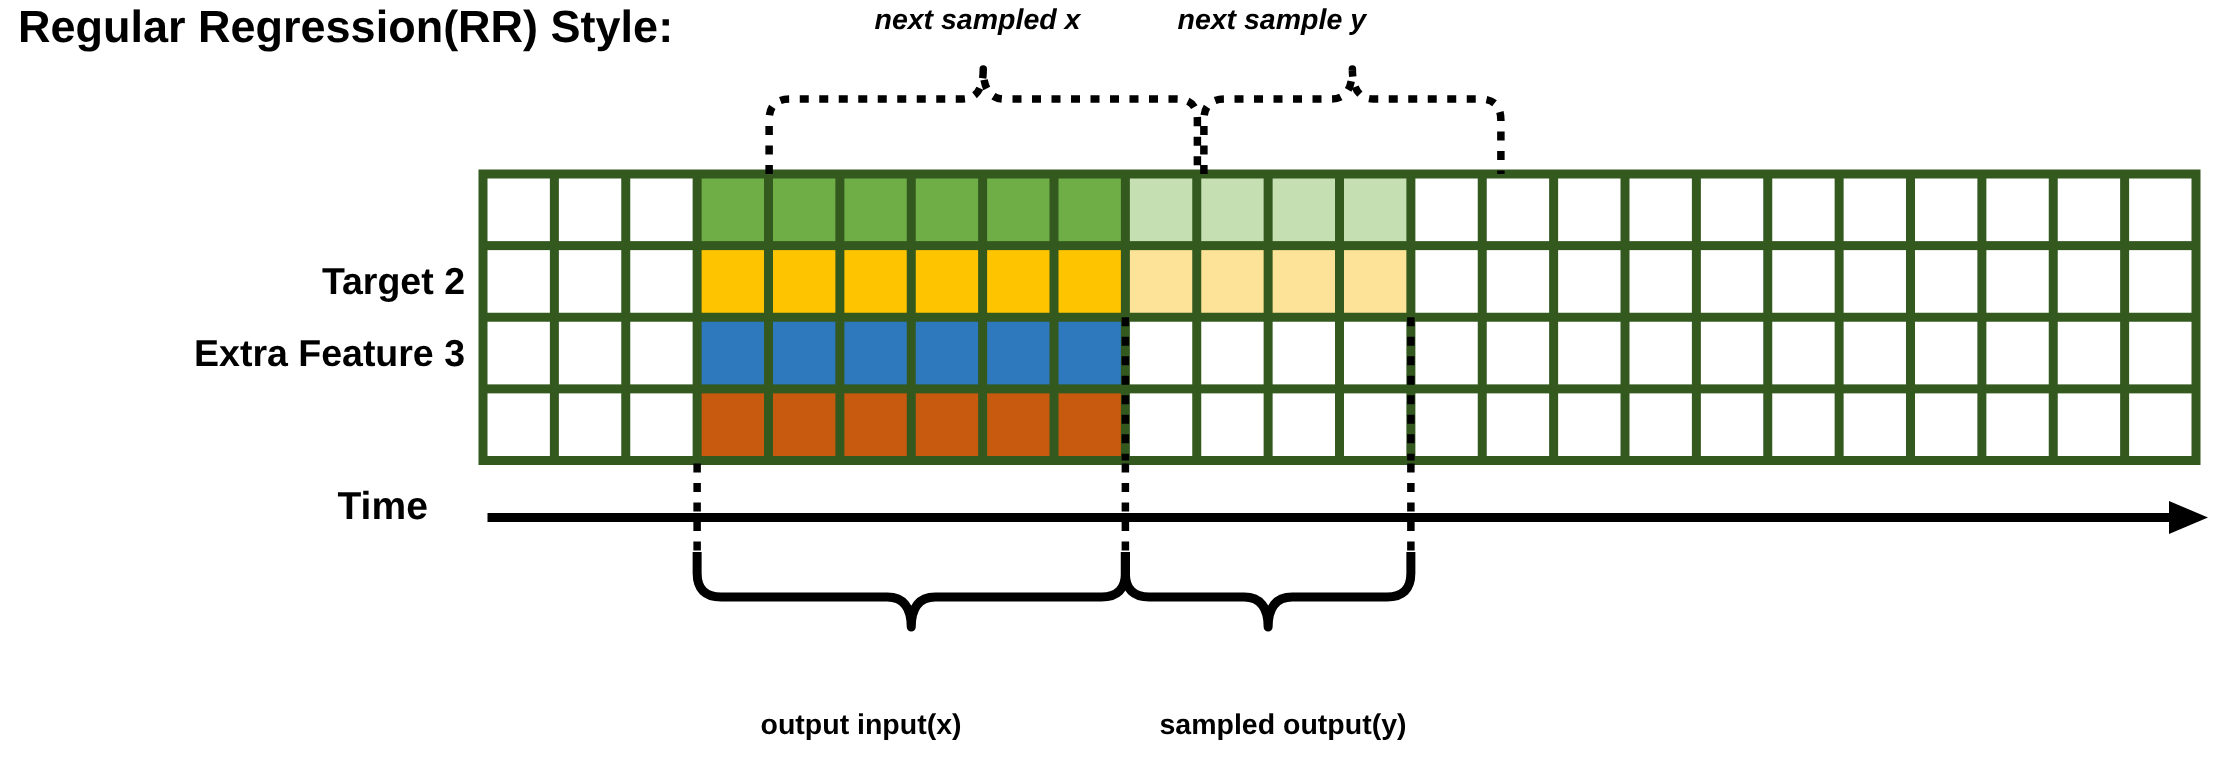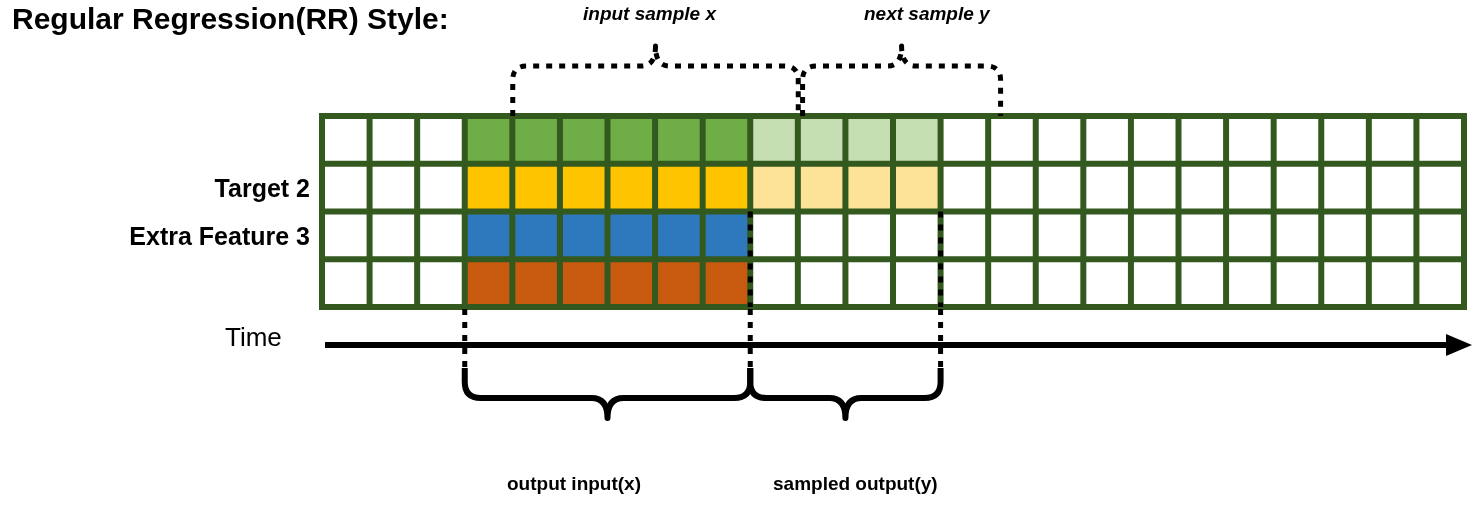--- a/index.html
+++ b/index.html
@@ -25,39 +25,39 @@
 
   .sample-label{
     position:absolute;
     font-size:19px;
     font-style:italic;
     font-weight:600;
     color:#000;
     white-space:nowrap;
   }
   #lbl-next-x{left:583px; top:3px;}
-  #lbl-next-y{left:864px; top:3px;}
+  #lbl-next-y{left:785px; top:3px;}
 
   .row-label{
     position:absolute;
     right:1166px;
     font-size:25px;
     font-weight:700;
     color:#000;
     white-space:nowrap;
     text-align:right;
     height:48px;
     line-height:48px;
   }
 
   .time-label{
     position:absolute;
     left:225px; top:322px;
     font-size:26px;
-    font-weight:400;
+    font-weight:700;
     color:#000;
     white-space:nowrap;
   }
 
   .caption{
     position:absolute;
     font-size:19px;
     font-weight:600;
     color:#000;
     white-space:pre;
@@ -67,21 +67,21 @@
   #cap-y{left:773px; top:421px;}
   .caption div{white-space:nowrap;}
 </style>
 </head>
 <body>
 
 <div id="stage">
 
   <div class="title">Regular Regression(RR) Style:</div>
 
-  <div class="sample-label" id="lbl-next-x">input sample x</div>
+  <div class="sample-label" id="lbl-next-x">next sampled x</div>
   <div class="sample-label" id="lbl-next-y">next sample y</div>
 
   <div class="row-label" id="rowlabel-1" style="top: 163.75px;">Target 2</div>
   <div class="row-label" id="rowlabel-2" style="top: 211.5px;">Extra Feature 3</div>
 
   <div class="time-label">Time</div>
 
   <div class="caption" id="cap-x">
     <div>output input(x)</div>
     

